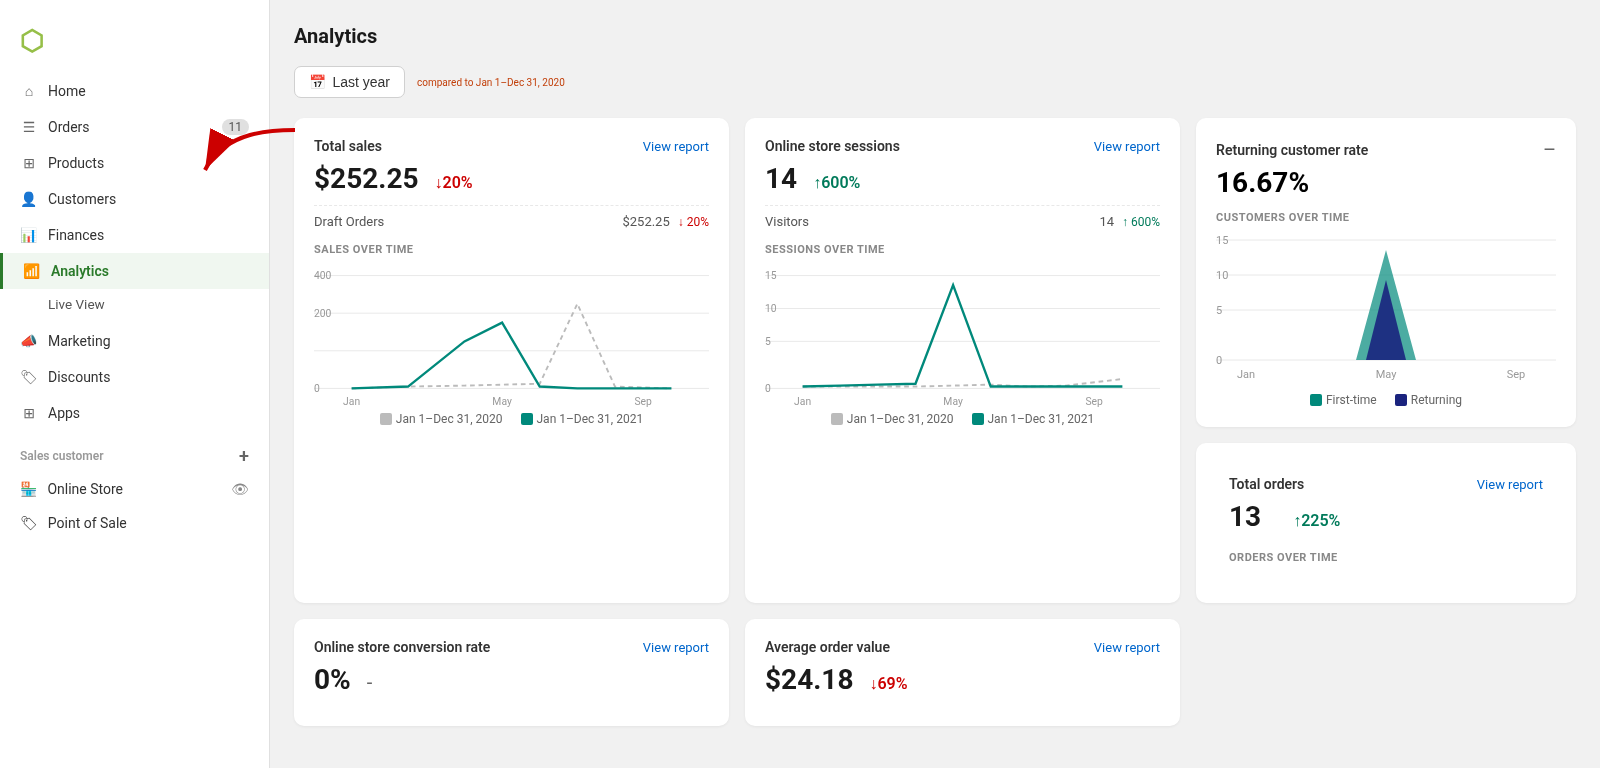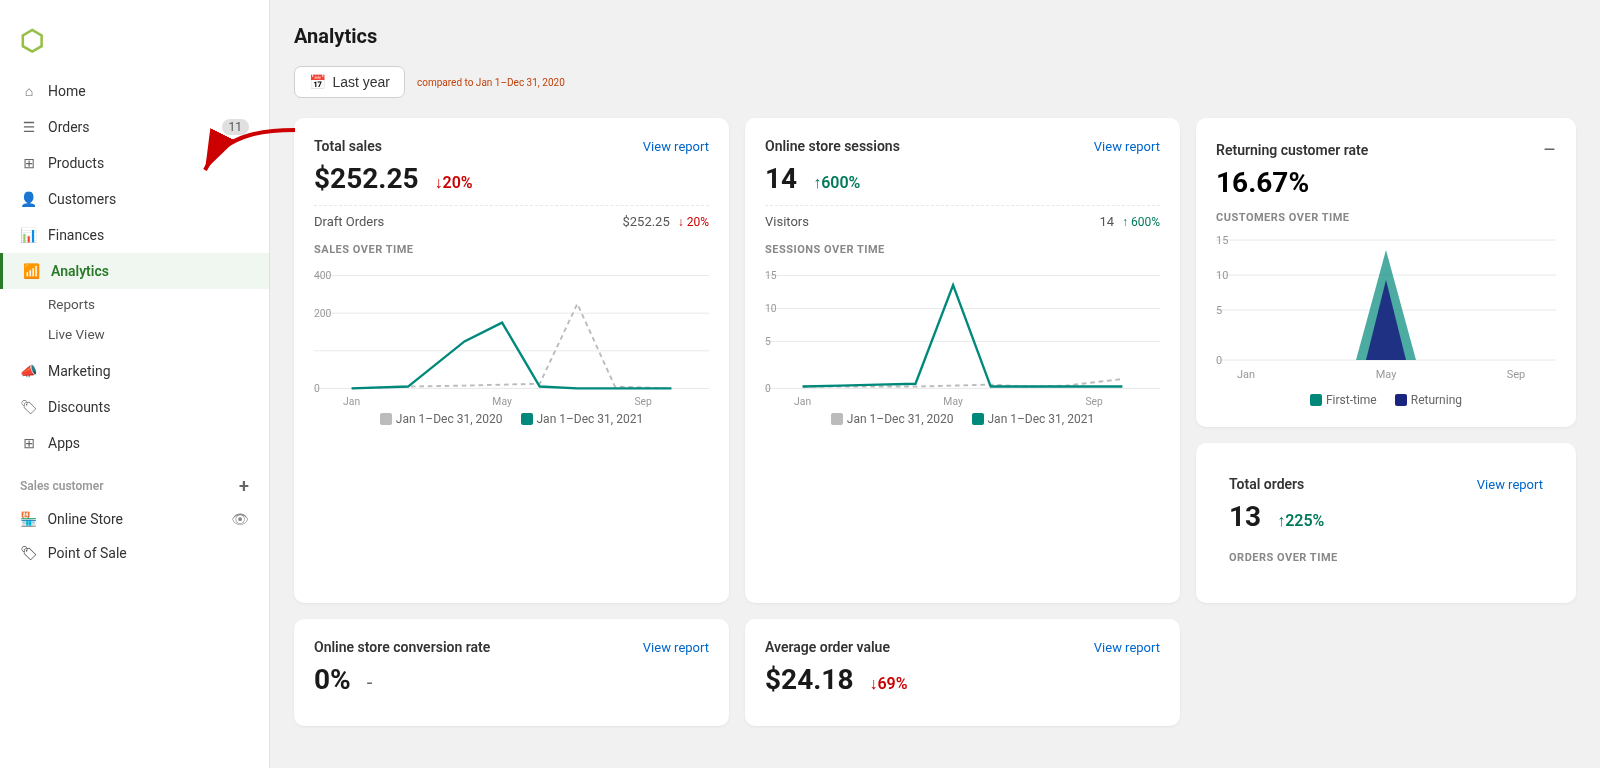--- a/index.html
+++ b/index.html
@@ -99,23 +99,20 @@
     <span class="icon">📊</span>
     <span>Finances</span>
   </div>
 
   <div class="sidebar-nav-item active" style="border-left: 3px solid #2a7a2a;">
     <span class="icon">📶</span>
     <span>Analytics</span>
   </div>
 
   <div class="sidebar-sub-item">
-    <span>Reports</span>
-  </div>
-  <div class="sidebar-sub-item">
     <span>Live View</span>
   </div>
 
   <div class="sidebar-nav-item" style="margin-top:4px;">
     <span class="icon">📣</span>
     <span>Marketing</span>
   </div>
 
   <div class="sidebar-nav-item">
     <span class="icon">🏷</span>
@@ -298,21 +295,21 @@
             <span>Returning</span>
           </div>
         </div>
       </div>
 
       <div class="total-orders-card">
         <div class="card-header">
           <span class="card-title">Total orders</span>
           <span class="view-report-link">View report</span>
         </div>
-        <div style="display:flex; align-items:baseline; gap:16px; margin-bottom:6px;">
+        <div style="display:flex; align-items:baseline; gap:32px; margin-bottom:6px;">
           <span class="card-main-value">13</span>
           <span class="card-change change-up">↑225%</span>
         </div>
         <div class="chart-label">ORDERS OVER TIME</div>
       </div>
 
     </div>
   </div>
 
   <div style="display:grid; grid-template-columns:1fr 1fr 380px; gap:16px; margin-top:16px;">

